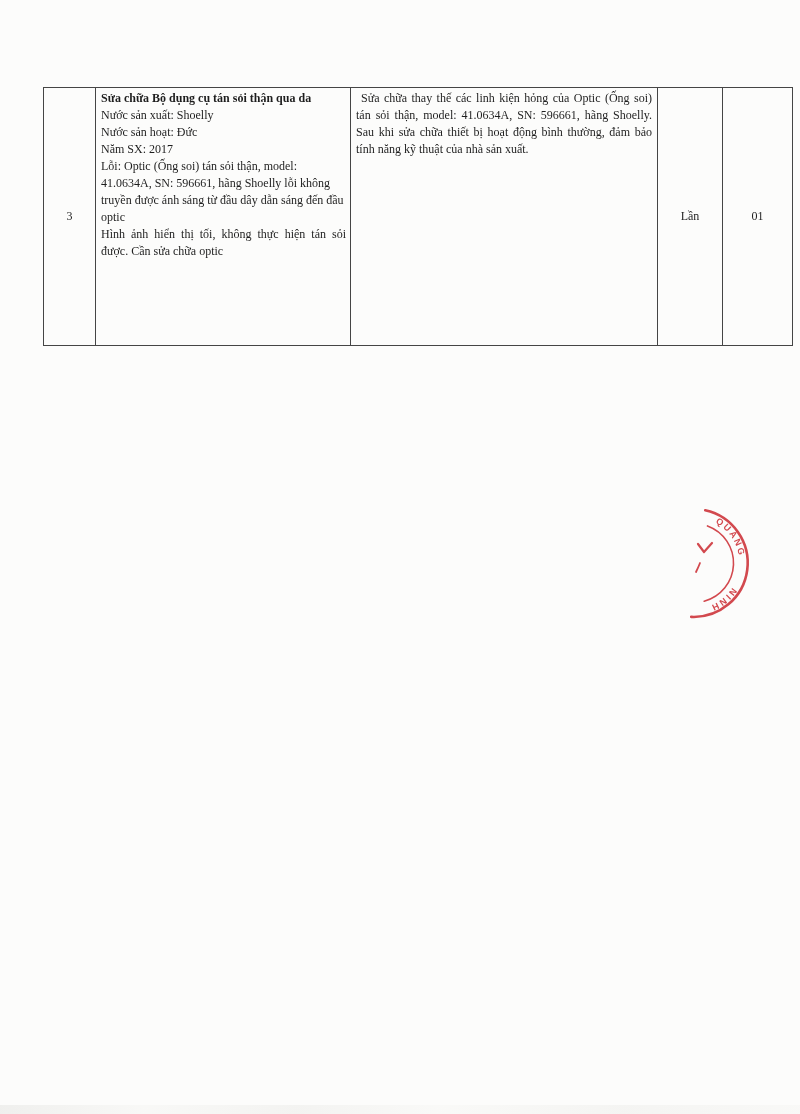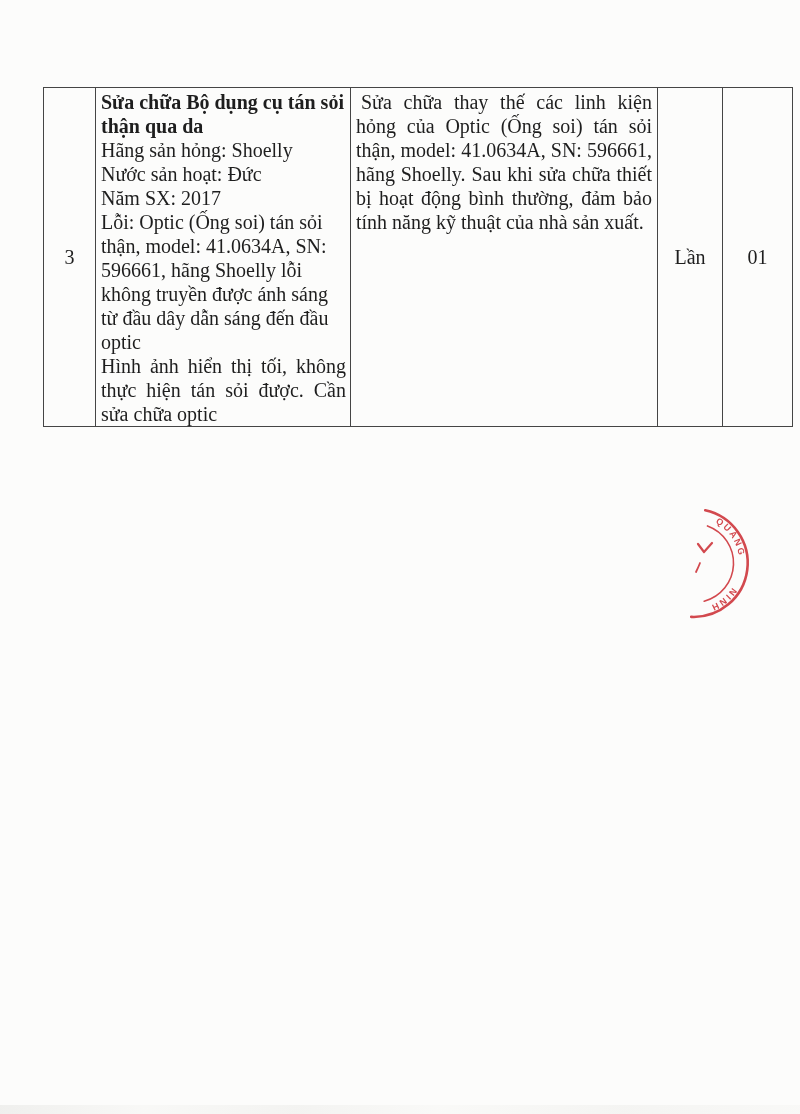--- a/index.html
+++ b/index.html
@@ -18,22 +18,22 @@
     opacity:.35;
   }
   table.doc-table {
     position:absolute; left:43px; top:87px;
     width:734px;
     border-collapse:collapse;
     table-layout:fixed;
   }
   table.doc-table td {
     border:1.6px solid #454545;
-    font-size:20px;
-    line-height:24px;
+    font-size:12px;
+    line-height:17px;
     box-sizing:border-box;
     height:258px;
   }
   td.c-stt   { width:52px;  text-align:center; vertical-align:middle; }
   td.c-dev   { width:255px; vertical-align:top; padding:2px 4px 0 5px; }
   td.c-rep   { width:307px; vertical-align:top; padding:2px 5px 0 5px; }
   td.c-unit  { width:65px;  text-align:center; vertical-align:middle;font-family:Liberation Serif, serif; }
   td.c-qty   { width:70px;  text-align:center; vertical-align:middle; }
   .doc-table p, .doc-table div { margin:0; padding:0; }
   .t-bold { font-weight:bold; }
@@ -55,21 +55,21 @@
 <div class="page">
 
   <table class="doc-table">
     <tbody>
         <tr>
       <td class="c-stt">
         <span>3</span>
       </td>
       <td class="c-dev">
         <p class="t-bold">Sửa chữa Bộ dụng cụ tán sỏi thận qua da</p>
-        <div>Hãng sản hỏng: Shoelly</div>
+        <div>Nước sản xuất: Shoelly</div>
         <div>Nước sản hoạt: Đức</div>
         <div>Năm SX: 2017</div>
         <p>Lỗi: Optic (Ống soi) tán sỏi thận, model: 41.0634A, SN: 596661, hãng Shoelly lỗi không truyền được ánh sáng từ đầu dây dẫn sáng đến đầu optic</p>
         <p class="t-just">Hình ảnh hiển thị tối, không thực hiện tán sỏi được. Cần sửa chữa optic</p>
       </td>
       <td class="c-rep">
         <p class="t-just t-indent">Sửa chữa thay thế các linh kiện hỏng của Optic (Ống soi) tán sỏi thận, model: 41.0634A, SN: 596661, hãng Shoelly. Sau khi sửa chữa thiết bị hoạt động bình thường, đảm bảo tính năng kỹ thuật của nhà sản xuất.</p>
       </td>
       <td class="c-unit">
         <span>Lần</span>

